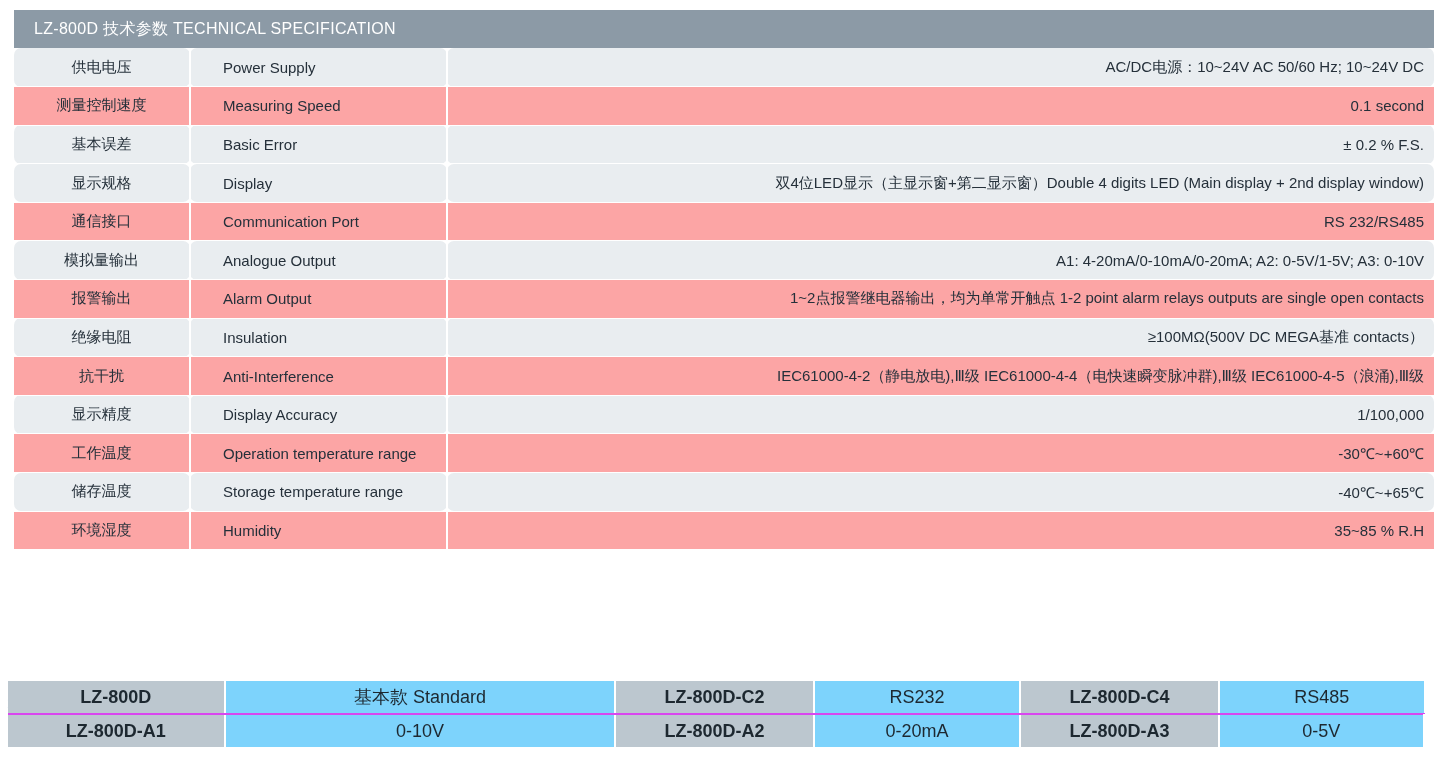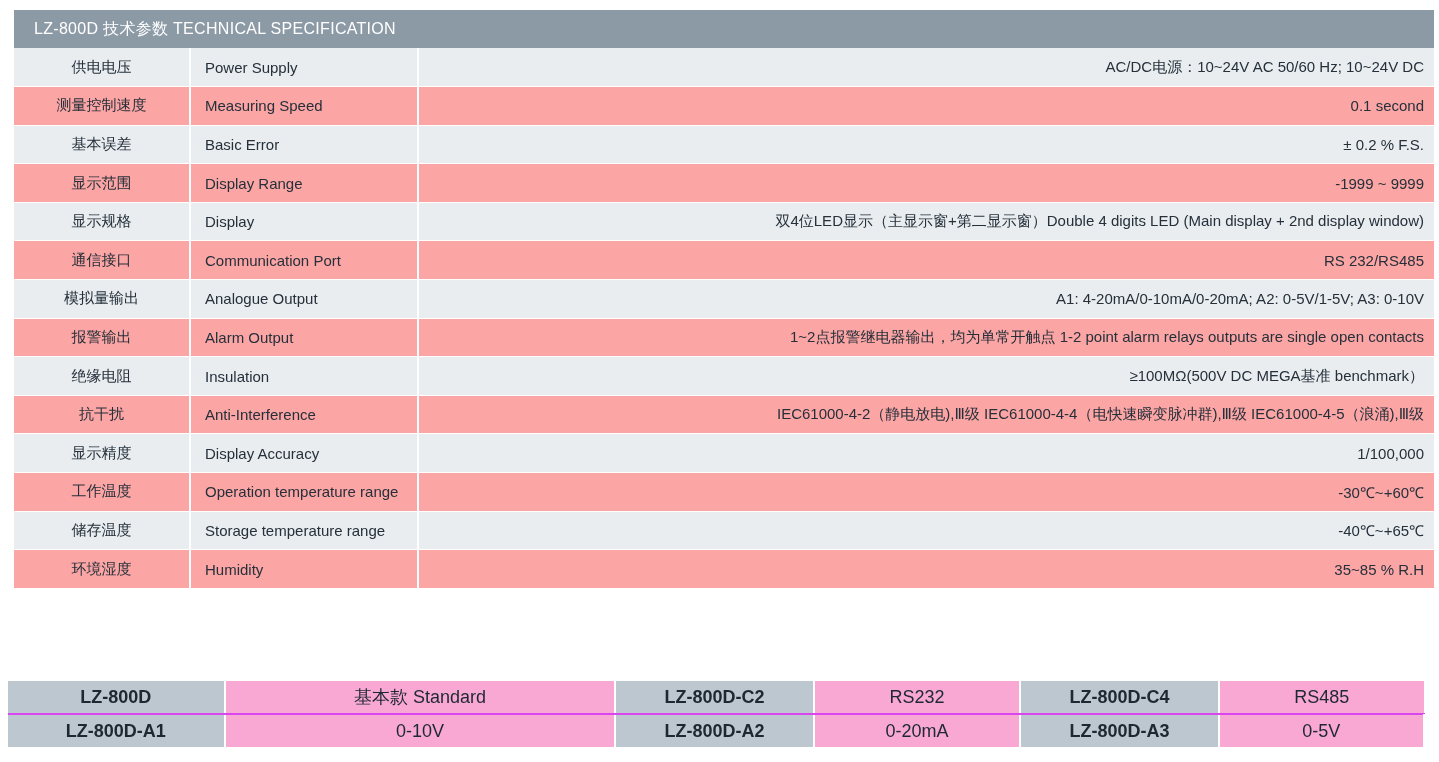--- a/index.html
+++ b/index.html
@@ -31,42 +31,42 @@
     padding-left: 20px;
     box-sizing: border-box;
     letter-spacing: 0.3px;
     font-weight: 400;
   }
   .spec-table {
     width: 100%;
     border-collapse: collapse;
     table-layout: fixed;
   }
-  .spec-table tr.odd  td { background: #e9edf0; }
+  .spec-table tr.odd  td { background: #e9edf0; border-radius: 7px; }
   .spec-table tr.even td { background: #fca5a5; margin-left: 32px; }
   .spec-table td {
     height: 38.6px;
     font-size: 15px;
     color: #25303a;
     border-right: 2px solid #ffffff;
     border-bottom: 1px solid #ffffff;
     padding: 0 10px;
     box-sizing: border-box;
     vertical-align: middle;
     white-space: nowrap;
     overflow: hidden;
   }
   .spec-table td.c-cn {
     width: 176px;
     text-align: center;
     padding: 0 4px;
   }
   .spec-table td.c-en {
-    width: 228px;
-    padding-left: 14px;
+    width: 257px;
+    padding-left: 32px;
   }
   .spec-table td.c-val {
     padding-left: 12px;
     border-right: none;
     text-align: right;
   }
 
   
   .order-heading {
     position: absolute;
@@ -100,21 +100,21 @@
     border-right: 2px solid #ffffff;
     border-bottom: 2px solid #d946ef;
     padding: 0 4px;
     box-sizing: border-box;
     white-space: nowrap;
     overflow: hidden;
   }
   .order-table td:last-child { border-right: none; }
   .order-table tr:last-child td { border-bottom: none; }
   .code { background: #bcc7cf; font-weight: bold; font-size: 20px; }
-  .desc { background: #f9a8d4; font-weight: normal; }
+  .desc { background: #7dd3fc; font-weight: normal; }
 </style>
 </head>
 <body>
 
 <div class="spec-wrap">
   <div class="spec-title">LZ-800D 技术参数 TECHNICAL SPECIFICATION</div>
   <table class="spec-table">
     <tbody>
         <tr class="odd">
           <td class="c-cn">供电电压</td>
@@ -124,25 +124,20 @@
         <tr class="even">
           <td class="c-cn">测量控制速度</td>
           <td class="c-en">Measuring Speed</td>
           <td class="c-val">0.1 second</td>
         </tr>
         <tr class="odd">
           <td class="c-cn">基本误差</td>
           <td class="c-en">Basic Error</td>
           <td class="c-val">± 0.2 % F.S.</td>
         </tr>
-        <tr class="even">
-          <td class="c-cn">显示范围</td>
-          <td class="c-en">Display Range</td>
-          <td class="c-val">-1999 ~ 9999</td>
-        </tr>
         <tr class="odd">
           <td class="c-cn">显示规格</td>
           <td class="c-en">Display</td>
           <td class="c-val">双4位LED显示（主显示窗+第二显示窗）Double 4 digits LED (Main display + 2nd display window)</td>
         </tr>
         <tr class="even">
           <td class="c-cn">通信接口</td>
           <td class="c-en">Communication Port</td>
           <td class="c-val">RS 232/RS485</td>
         </tr>
@@ -152,21 +147,21 @@
           <td class="c-val">A1: 4-20mA/0-10mA/0-20mA;      A2: 0-5V/1-5V;      A3: 0-10V</td>
         </tr>
         <tr class="even">
           <td class="c-cn">报警输出</td>
           <td class="c-en">Alarm Output</td>
           <td class="c-val">1~2点报警继电器输出，均为单常开触点 1-2 point alarm relays outputs  are single open contacts</td>
         </tr>
         <tr class="odd">
           <td class="c-cn">绝缘电阻</td>
           <td class="c-en">Insulation</td>
-          <td class="c-val">≥100MΩ(500V DC MEGA基准 benchmark）</td>
+          <td class="c-val">≥100MΩ(500V DC MEGA基准 contacts）</td>
         </tr>
         <tr class="even">
           <td class="c-cn">抗干扰</td>
           <td class="c-en">Anti-Interference</td>
           <td class="c-val">IEC61000-4-2（静电放电),Ⅲ级     IEC61000-4-4（电快速瞬变脉冲群),Ⅲ级     IEC61000-4-5（浪涌),Ⅲ级</td>
         </tr>
         <tr class="odd">
           <td class="c-cn">显示精度</td>
           <td class="c-en">Display Accuracy</td>
           <td class="c-val">1/100,000</td>

